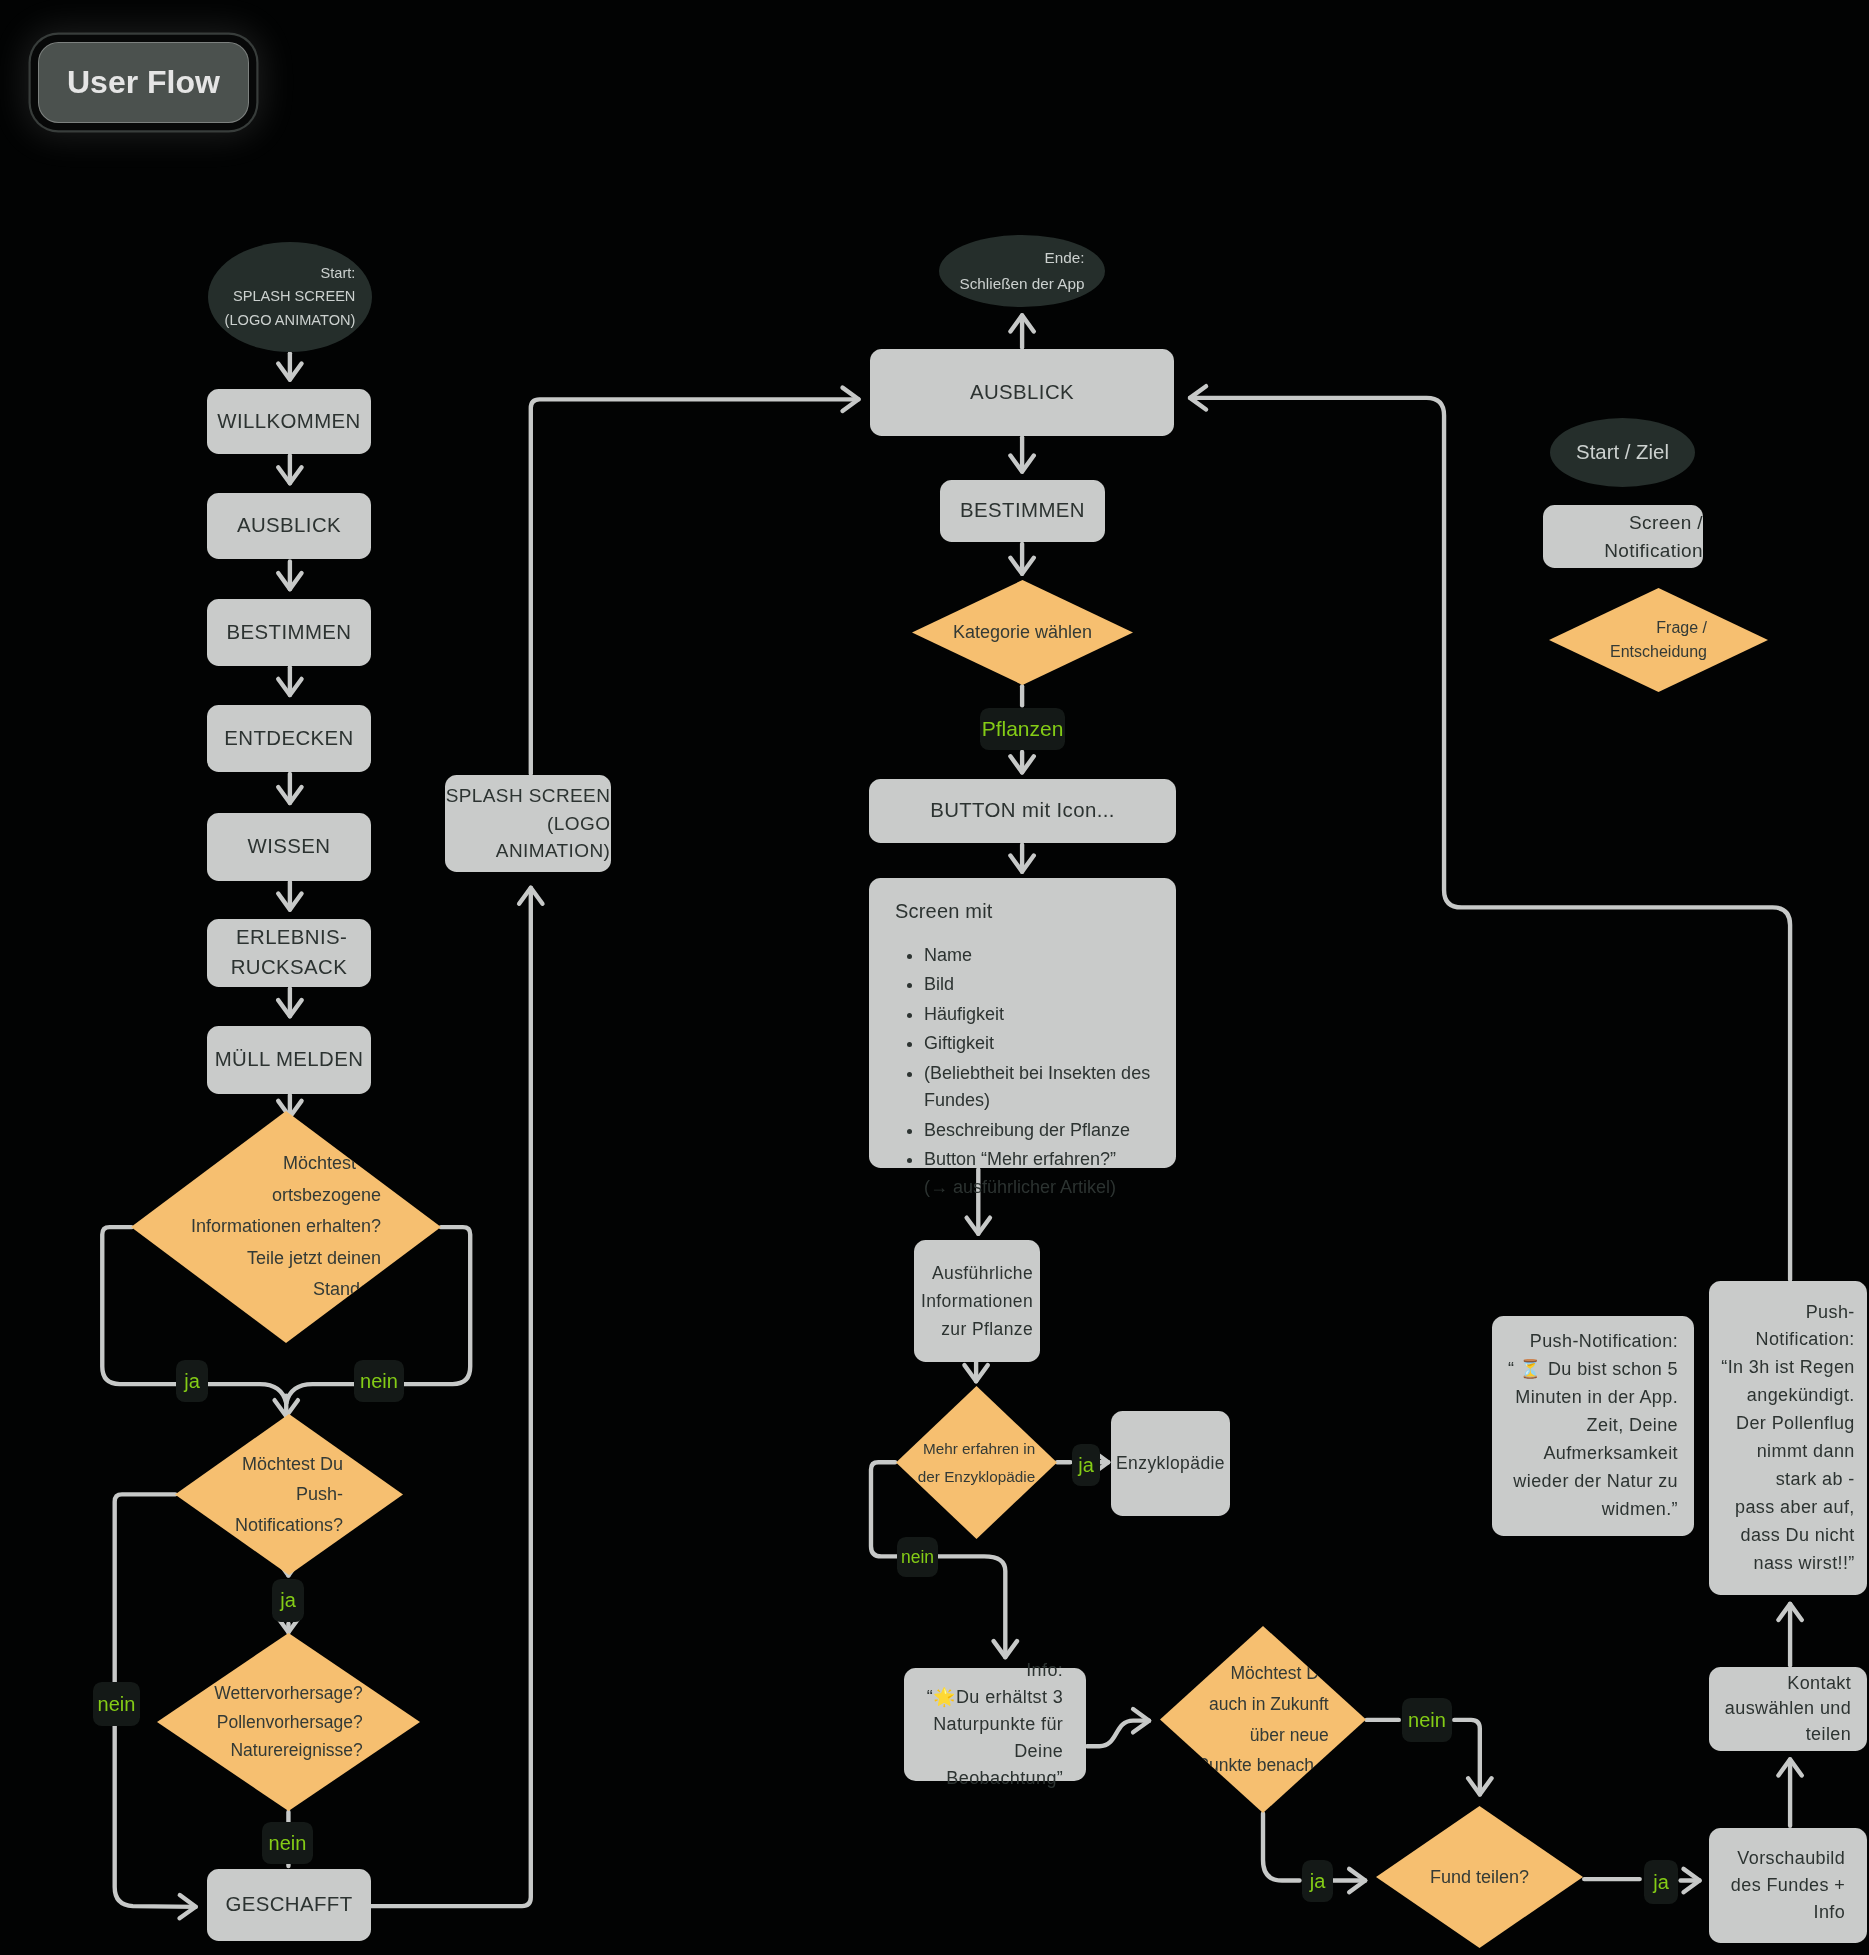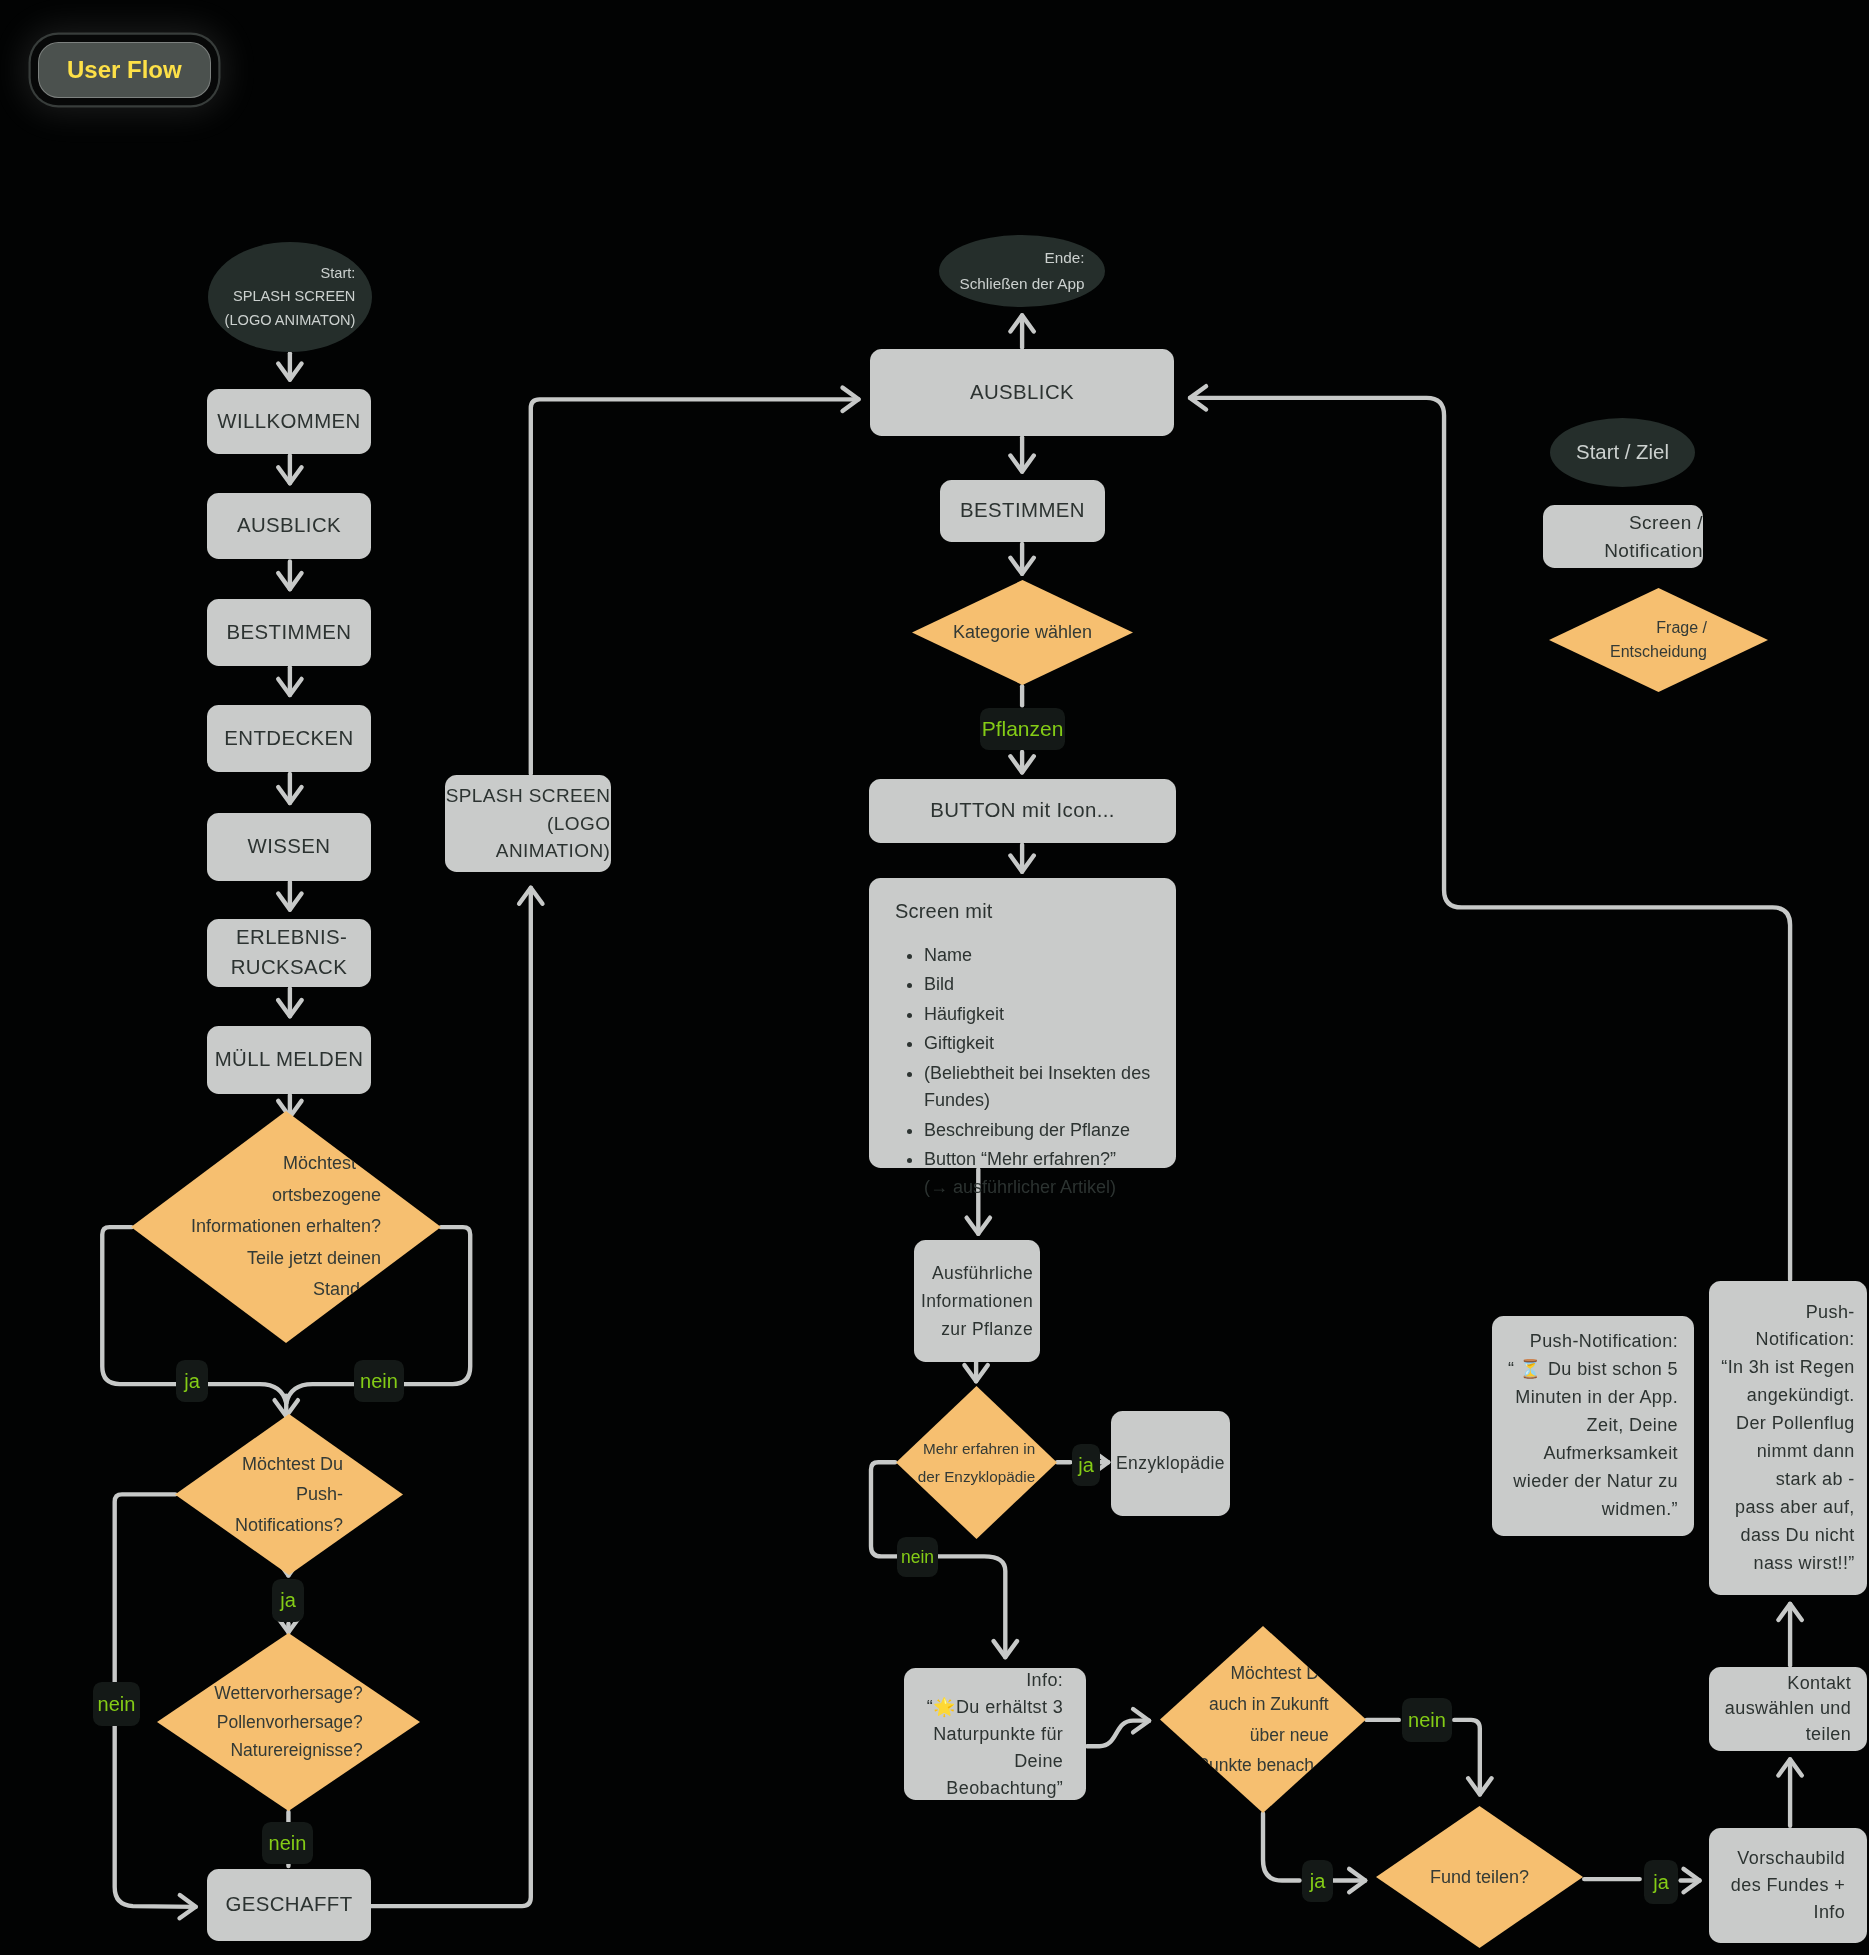--- a/index.html
+++ b/index.html
@@ -8,22 +8,22 @@
     font-family:"Liberation Sans", sans-serif;
   }
   .node{position:absolute;display:flex;align-items:center;justify-content:center;text-align:right;box-sizing:border-box;}
   .lbl{white-space:pre-line;line-height:1.45;}
   .box{background:#c9cbca;border-radius:11.7px;color:#2c3331;}
   .box .lbl{font-size:20.4px;letter-spacing:0.4px;}
   .ellipse{background:#252e2b;border-radius:50%;color:#ccd1cf;}
   .diamond{background:#f6bf70;color:#333a36;clip-path:polygon(50% 0,100% 50%,50% 100%,0 50%);}
   .chip{position:absolute;display:flex;align-items:center;justify-content:center;background:#141917;color:#84cc16;border-radius:8.8px;font-size:20px;}
   .title-pill{
-    position:absolute;left:38px;top:42px;background:#4b514e;color:#fde047;
-    font-size:24px;font-weight:700;padding:13px 28px;border-radius:20.4px;
+    position:absolute;left:38px;top:42px;background:#4b514e;color:#e5e5e5;
+    font-size:32px;font-weight:700;padding:21px 28px;border-radius:20.4px;
     border:1.5px solid rgba(255,255,255,0.28);
     box-shadow:0 0 0 7.3px #070808, 0 0 0 9.5px #383d3b, 0 0 34px 14.6px rgba(210,215,212,0.12);
   }
   
   .listbox{align-items:flex-start;justify-content:flex-start;text-align:left;padding:22px 16px 17.5px 26px;}
   .listbox .list-title{font-size:20px;color:#2c3331;margin-bottom:19px;letter-spacing:0.2px;}
   .listbox ul{margin:4px;padding:0 0 0 25px;}
   .listbox li{font-size:18px;color:#2c3331;line-height:1.55;white-space:pre-line;margin-bottom:1.5px;}
 </style>
 </head>
@@ -185,21 +185,21 @@
 Informationen
 zur Pflanze</span>
   </div>
   <div class="node diamond" style="left:896px;top:1386px;width:161px;height:153px;">
     <span class="lbl" style="font-size:15.3px;line-height:1.8;">Mehr erfahren in
 der Enzyklopädie</span>
   </div>
   <div class="node box" style="left:1111px;top:1411px;width:119px;height:105px;">
     <span class="lbl" style="font-size:17.5px;">Enzyklopädie</span>
   </div>
-  <div class="node box" style="left:904px;top:1668px;width:182px;height:132px;">
+  <div class="node box" style="left:904px;top:1668px;width:182px;height:113px;">
     <span class="lbl" style="font-size:18px;line-height:1.5;">Info:
 “🌟Du erhältst 3
 Naturpunkte für
 Deine
 Beobachtung”</span>
   </div>
   <div class="node diamond" style="left:1160px;top:1626px;width:206px;height:187px;">
     <span class="lbl" style="font-size:17.5px;line-height:1.75;">Möchtest Du
 auch in Zukunft
 über neue

